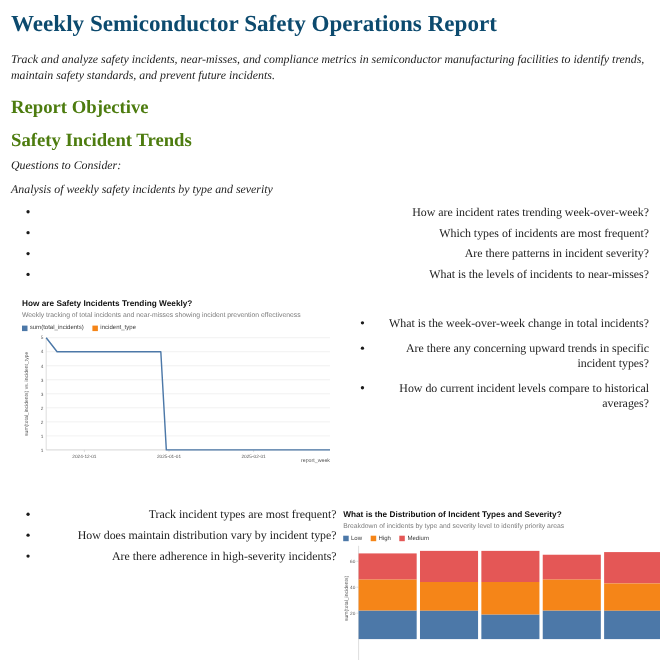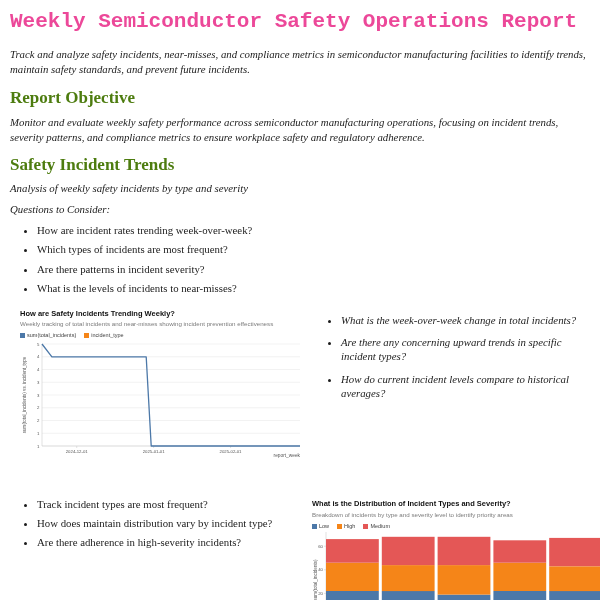--- a/index.html
+++ b/index.html
@@ -1,53 +1,52 @@
 <!DOCTYPE html>
 <html><head>
 <meta charset="utf-8">
 <style>
   html,body{margin:0;padding:0;width:600px;height:600px;overflow:hidden;background:#fff;}
   body{font-family:"Liberation Serif",serif;color:#1b1b1b;}
   .page{padding:6px 10px 0 10px;}
-  h1{font-size:21px;line-height:1.3;margin:2px 0 12px 0;font-weight:bold;color:#ec4899;font-family:Liberation Mono, monospace;}
+  h1{font-size:21px;line-height:1.3;margin:2px 0 12px 0;font-weight:bold;color:#0c4a6e;}
   h2{font-size:17px;line-height:1.25;margin:9px 0 0 0;font-weight:bold;color:#4d7c0f;}
   p{font-size:10.8px;line-height:1.4;margin:6px 0 0 0;font-style:italic;}
   p.tight{margin-top:7px;}
-  ul{margin:6px 0 0 0;padding-left:27px;}
+  ul{margin:6px 0 0 0;padding-left:27px;text-align:right;}
   ul li{font-size:10.8px;line-height:1.3;margin-bottom:5px;}
   ul.wide li{margin-bottom:8.5px;}
   .row{display:flex;align-items:flex-start;}
   .row1{margin-top:14px;}
   .row2{margin-top:30px;}
   .chart-card{font-family:"Liberation Sans",sans-serif;}
   .card1{width:300px;padding-left:10px;box-sizing:border-box;flex:0 0 300px;}
   .card2{width:292px;margin-left:6px;margin-top:6px;flex:0 0 292px;}
-  .row1 ul{margin-left:4px;margin-top:4px;width:286px;font-style:italic;}
+  .row1 ul{margin-left:4px;margin-top:16px;width:286px;}
   .row2 ul{width:296px;box-sizing:border-box;margin-top:4px;flex:0 0 296px;}
   .c-title{font-size:7.5px;font-weight:bold;color:#101010;line-height:1.25;}
   .c-sub{font-size:6.2px;color:#7b7b7b;margin-top:2px;line-height:1.2;}
   .c-legend{display:flex;gap:8px;align-items:center;margin:5px 0 3px 0;font-size:5.5px;color:#3d3d3d;}
   .lg-item{display:inline-flex;align-items:center;gap:2px;}
   .sw{width:5px;height:5px;display:inline-block;}
   svg text{font-family:"Liberation Sans",sans-serif;}
 </style>
 </head>
 <body>
 
 <div class="page">
 
   <h1>Weekly Semiconductor Safety Operations Report</h1>
   <p class="tight">Track and analyze safety incidents, near-misses, and compliance metrics in semiconductor manufacturing facilities to identify trends, maintain safety standards, and prevent future incidents.</p>
 
   <h2>Report Objective</h2>
-  <p class="tight">Monitor and evaluate weekly safety performance across semiconductor manufacturing operations, focusing on incident trends, severity patterns, and compliance metrics to ensure workplace safety and regulatory adherence.</p>
 
   <h2>Safety Incident Trends</h2>
+  <p>Questions to Consider:</p>
   <p>Analysis of weekly safety incidents by type and severity</p>
-  <p>Questions to Consider:</p>
   <ul>
       <li>How are incident rates trending week-over-week?</li>
       <li>Which types of incidents are most frequent?</li>
       <li>Are there patterns in incident severity?</li>
       <li>What is the levels of incidents to near-misses?</li>
     </ul>
 
   <div class="row row1">
     <div class="chart-card card1">
       <div class="c-title">How are Safety Incidents Trending Weekly?</div>

